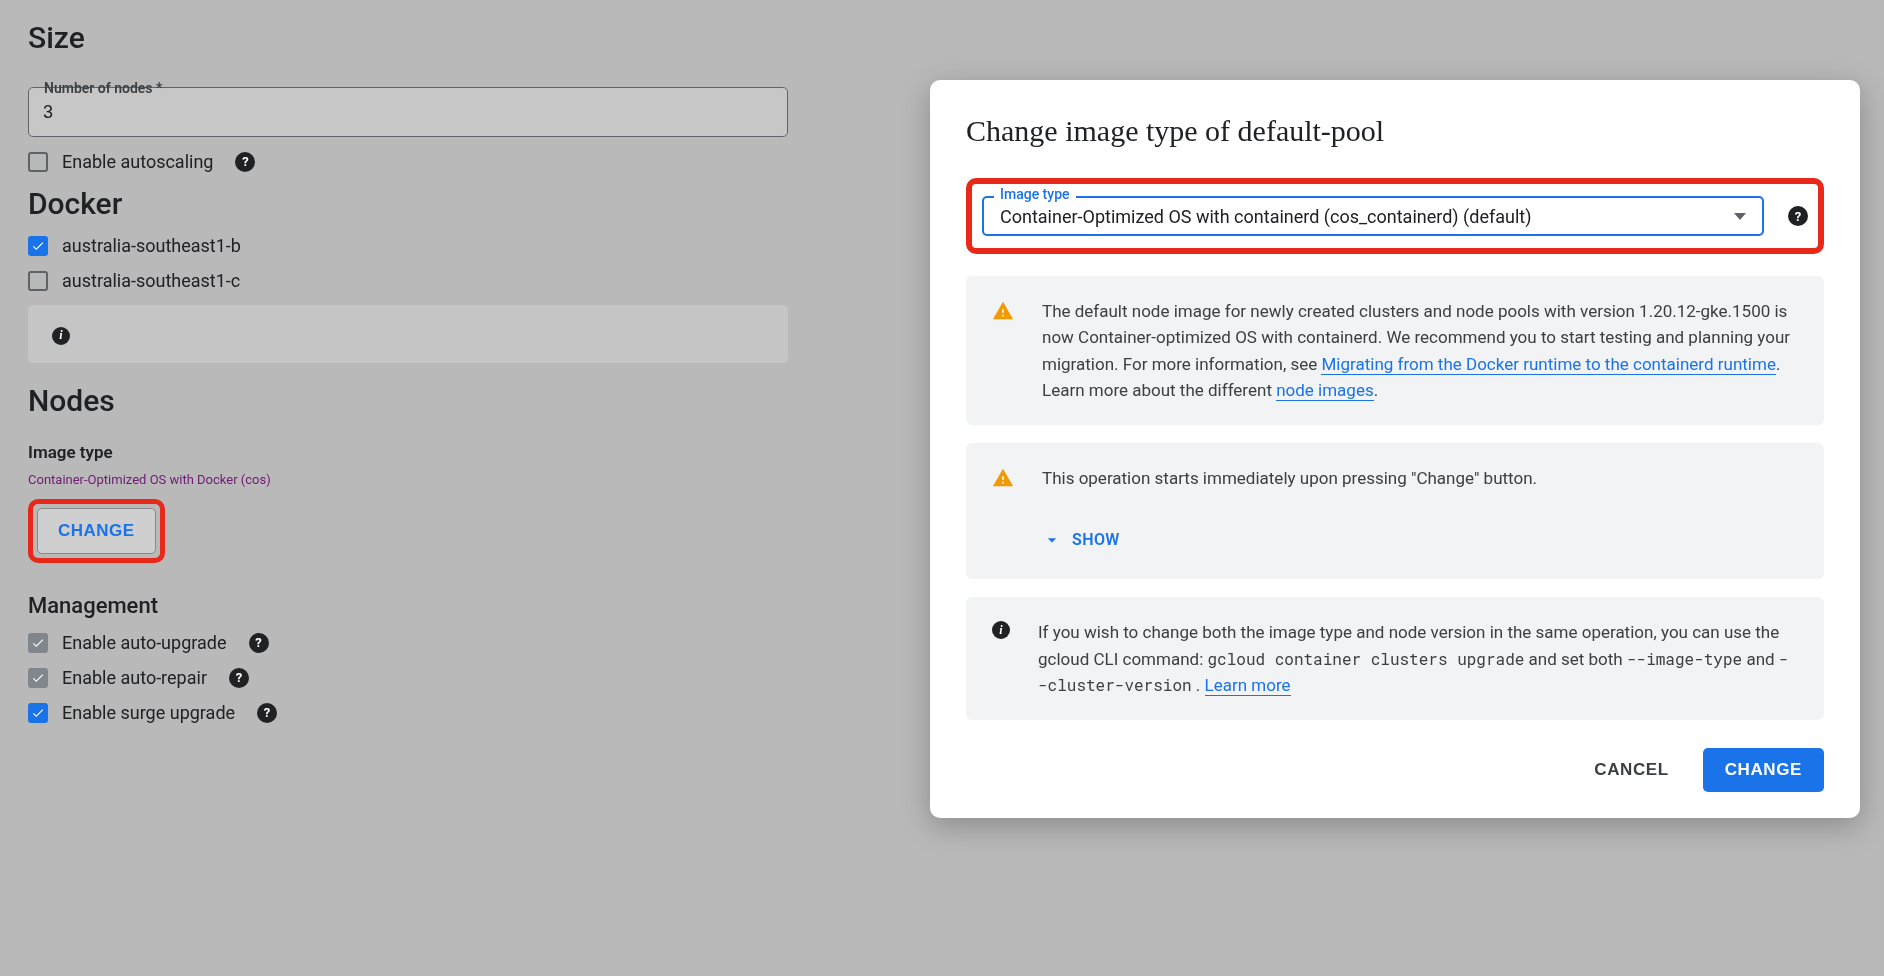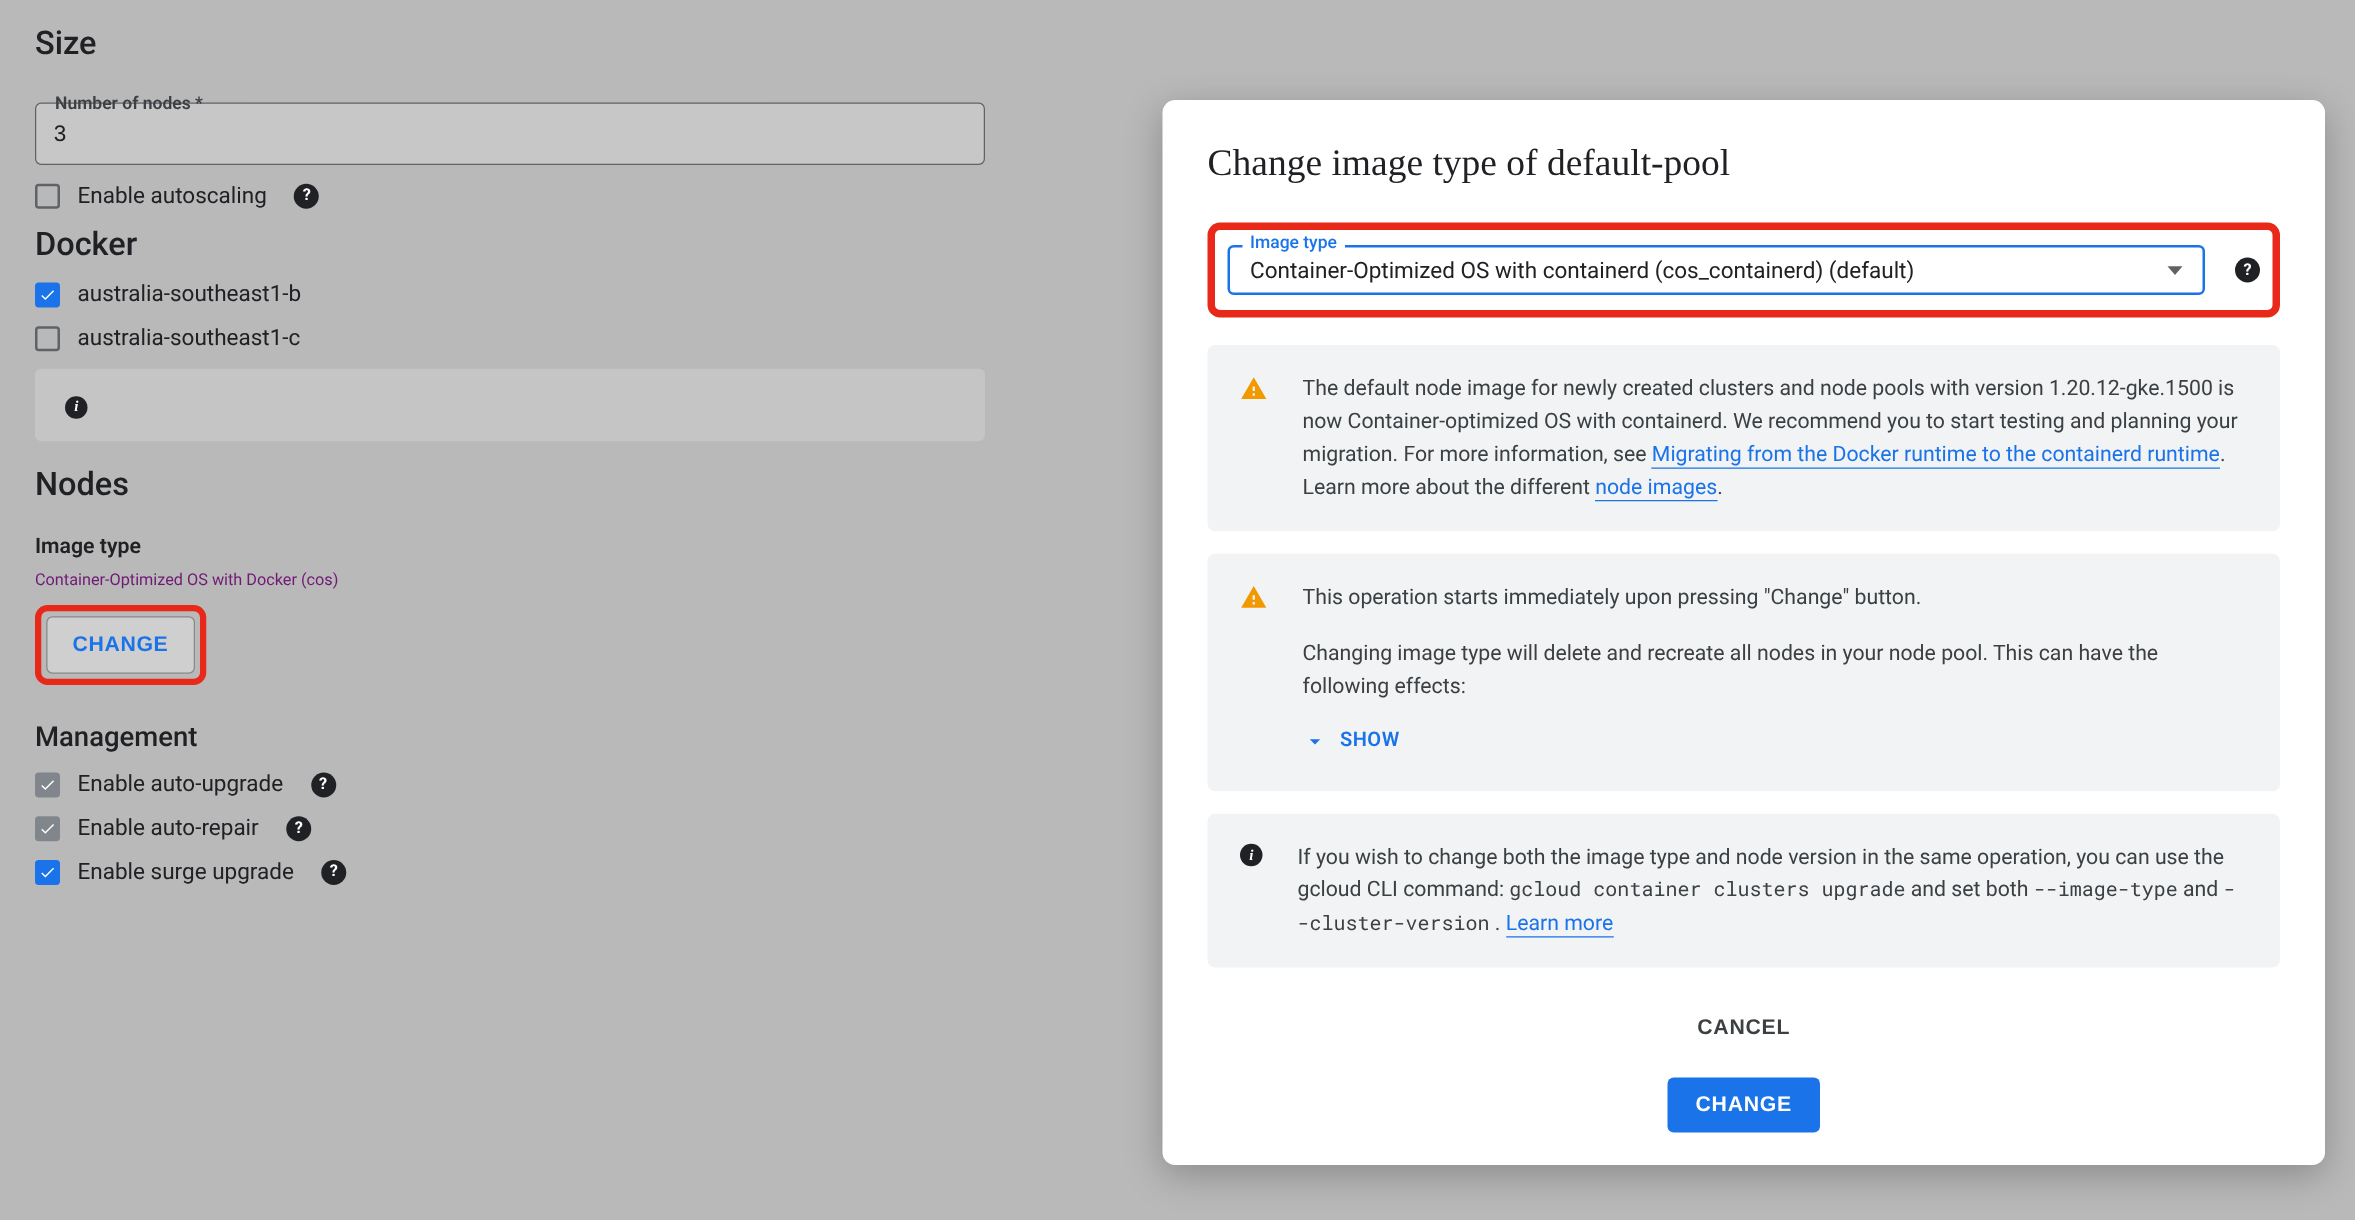--- a/index.html
+++ b/index.html
@@ -11,21 +11,21 @@
     height: 976px;
     position: relative;
     overflow: hidden;
     font-size: 17px;
   }
   .left-panel {
     padding: 10px 28px;
     width: 700px;
   }
   .section-title {
-    font-size: 26px;
+    font-size: 30px;
     font-weight: 500;
     margin: 10px 0 12px 0;
     color: #202124;
   }
   .section-title.small {
     font-size: 22px;
   }
   .field-label-floating {
     font-size: 14px;
     font-weight: 600;
@@ -217,21 +217,20 @@
   code.mono {
     font-family: "Roboto Mono", Menlo, Consolas, monospace;
     font-size: 16px;
   }
   .dialog-actions {
     display: flex;
     justify-content: flex-end;
     gap: 20px;
     margin-top: 28px;
     align-items: center;
-    flex-direction: column;
   }
   .text-btn {
     background: none; border: none;
     color: #3c4043;
     font-size: 17px;
     font-weight: 600;
     letter-spacing: 0.6px;
     padding: 10px 14px;
     cursor: pointer;
   }
@@ -347,21 +346,20 @@
   </div>
 
   <div class="notice">
     <span class="warn-icon">
       <svg viewBox="0 0 24 24">
           <path fill="#f29900" d="M1 21h22L12 2 1 21zm12-3h-2v-2h2v2zm0-4h-2v-4h2v4z"></path>
         </svg>
     </span>
     <div>
       <div style="margin-bottom:18px">This operation starts immediately upon pressing "Change" button.</div>
-      <div>Changing image type will delete and recreate all nodes in your node pool. This can have the following effects:</div>
       <div class="show-toggle">
         <svg viewBox="0 0 24 24">
             <path d="M7 10l5 5 5-5z"></path>
           </svg>
         <span>SHOW</span>
       </div>
     </div>
   </div>
 
   <div class="notice">

